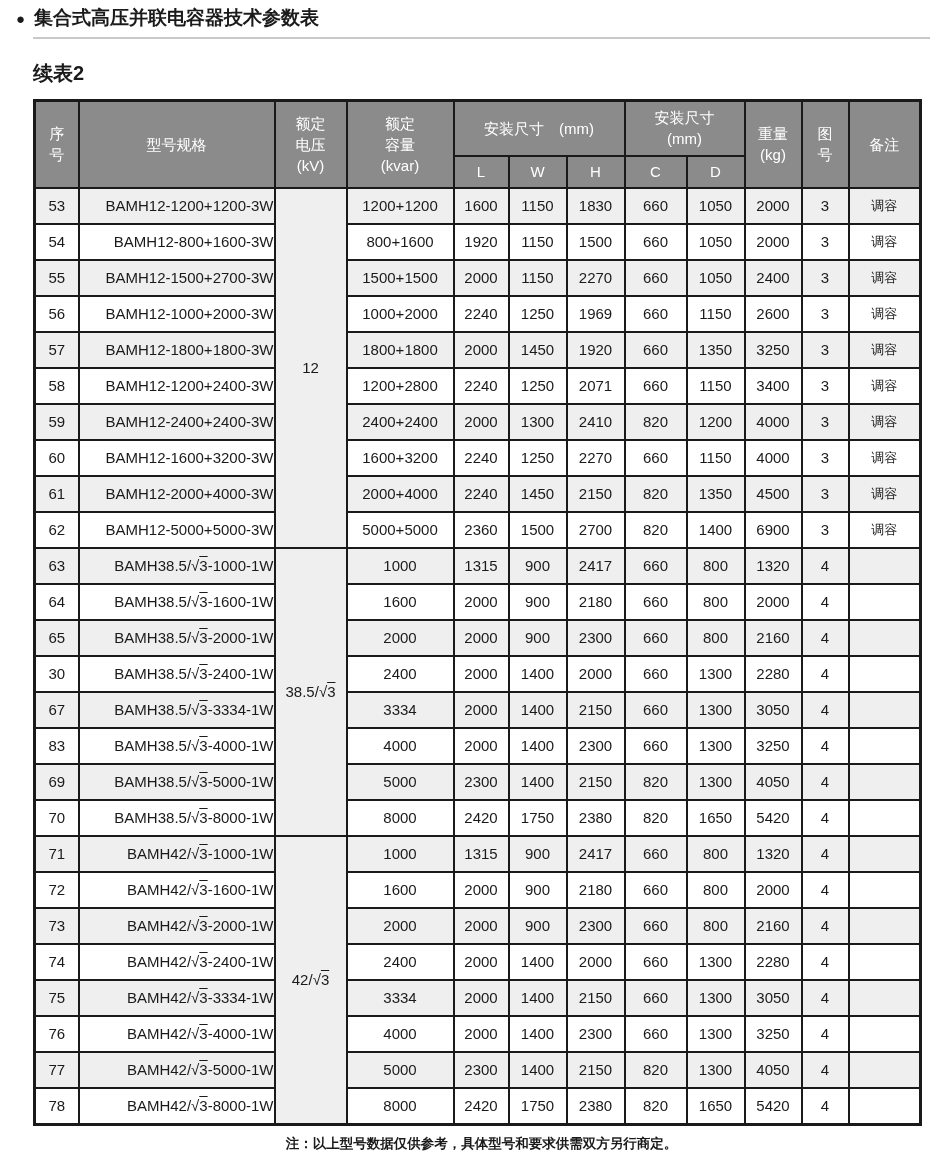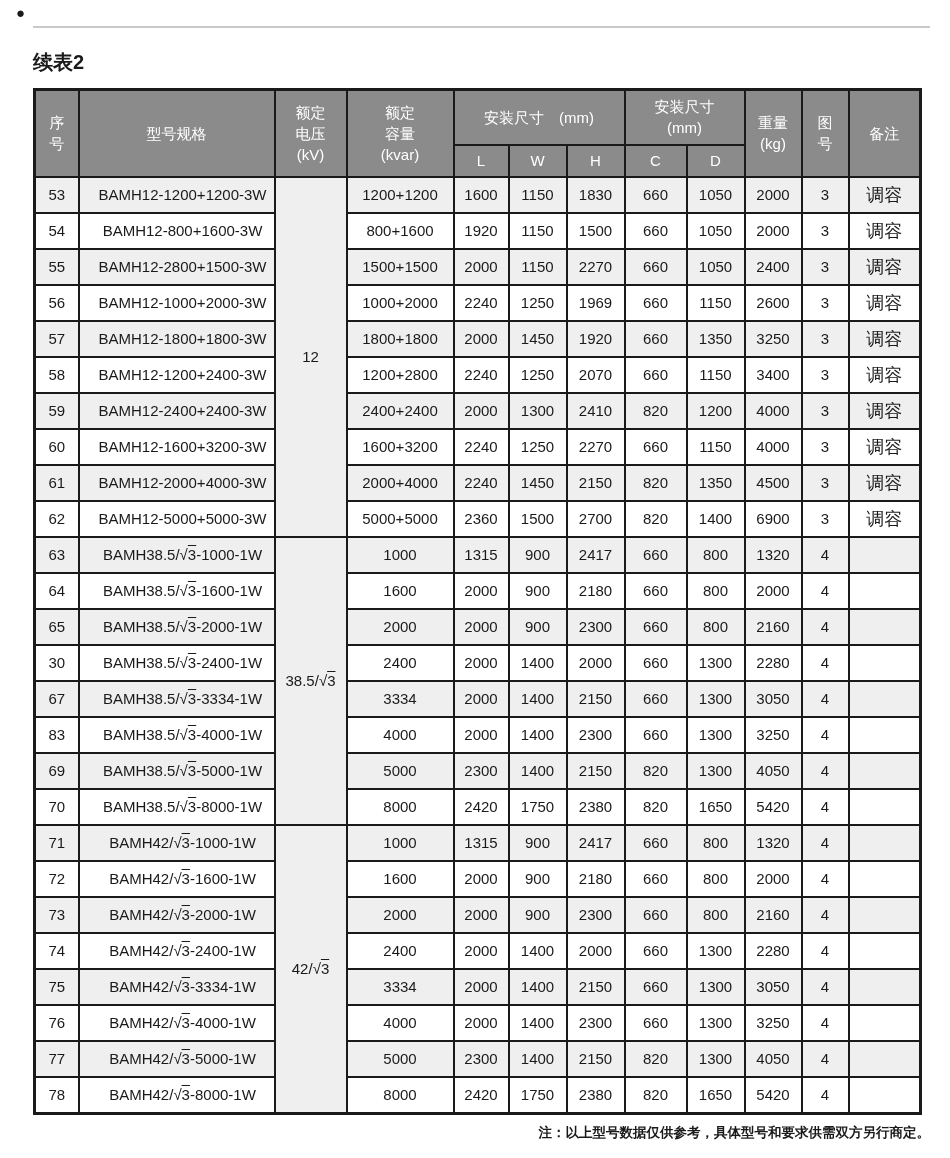--- a/index.html
+++ b/index.html
@@ -26,34 +26,35 @@
     overflow:hidden; white-space:nowrap;
   }
   .datatable thead th {
     background:#8b8b8b; color:#ffffff;
     font-weight:normal; font-size:15px; line-height:1.4;
   }
   .datatable thead tr.h1 { height:55px; }
   .datatable thead tr.h2 { height:32px; }
   .datatable tbody td { height:34px; font-size:15px; background:#ffffff; }
   .datatable tbody tr.odd td { background:#efefef; }
-  .datatable tbody td.model { text-align:center; padding-left:12px; }
-  .datatable tbody td.remark { font-size:18px; }
+  .datatable tbody td.model { text-align:right; padding-left:12px; }
+  .datatable tbody td.remark { font-size:13px; }
   .datatable tbody td.voltage-cell { background:#ffffff;margin-top:38px; }
   .ovl { text-decoration:overline; }
   .footnote {
     margin:9px 0 16px 33px; width:897px;
-    text-align:right; font-size:13.5px; font-weight:bold; color:#1a1a1a;
+    text-align:center; font-size:13.5px; font-weight:bold; color:#1a1a1a;
   }
 </style>
 </head>
 <body>
 
 <div class="doc-title">
   <span class="bullet">●</span>
+  <span>集合式高压并联电容器技术参数表</span>
 </div>
 <div class="rule"></div>
 <div class="subtitle">续表2</div>
 
 <table class="datatable">
   <colgroup>
     <col style="width:44px">
       <col style="width:196px">
       <col style="width:72px">
       <col style="width:107px">
@@ -129,21 +130,21 @@
     <td>1150</td>
     <td>1500</td>
     <td>660</td>
     <td>1050</td>
     <td>2000</td>
     <td>3</td>
     <td class="remark">调容</td>
   </tr>
       <tr class="odd">
     <td>55</td>
-    <td class="model">BAMH12-2800+1500-3W</td>
+    <td class="model">BAMH12-1500+2700-3W</td>
     <td>1500+1500</td>
     <td>2000</td>
     <td>1150</td>
     <td>2270</td>
     <td>660</td>
     <td>1050</td>
     <td>2400</td>
     <td>3</td>
     <td class="remark">调容</td>
   </tr>
@@ -172,21 +173,21 @@
     <td>3250</td>
     <td>3</td>
     <td class="remark">调容</td>
   </tr>
       <tr>
     <td>58</td>
     <td class="model">BAMH12-1200+2400-3W</td>
     <td>1200+2800</td>
     <td>2240</td>
     <td>1250</td>
-    <td>2070</td>
+    <td>2071</td>
     <td>660</td>
     <td>1150</td>
     <td>3400</td>
     <td>3</td>
     <td class="remark">调容</td>
   </tr>
       <tr class="odd">
     <td>59</td>
     <td class="model">BAMH12-2400+2400-3W</td>
     <td>2400+2400</td>

